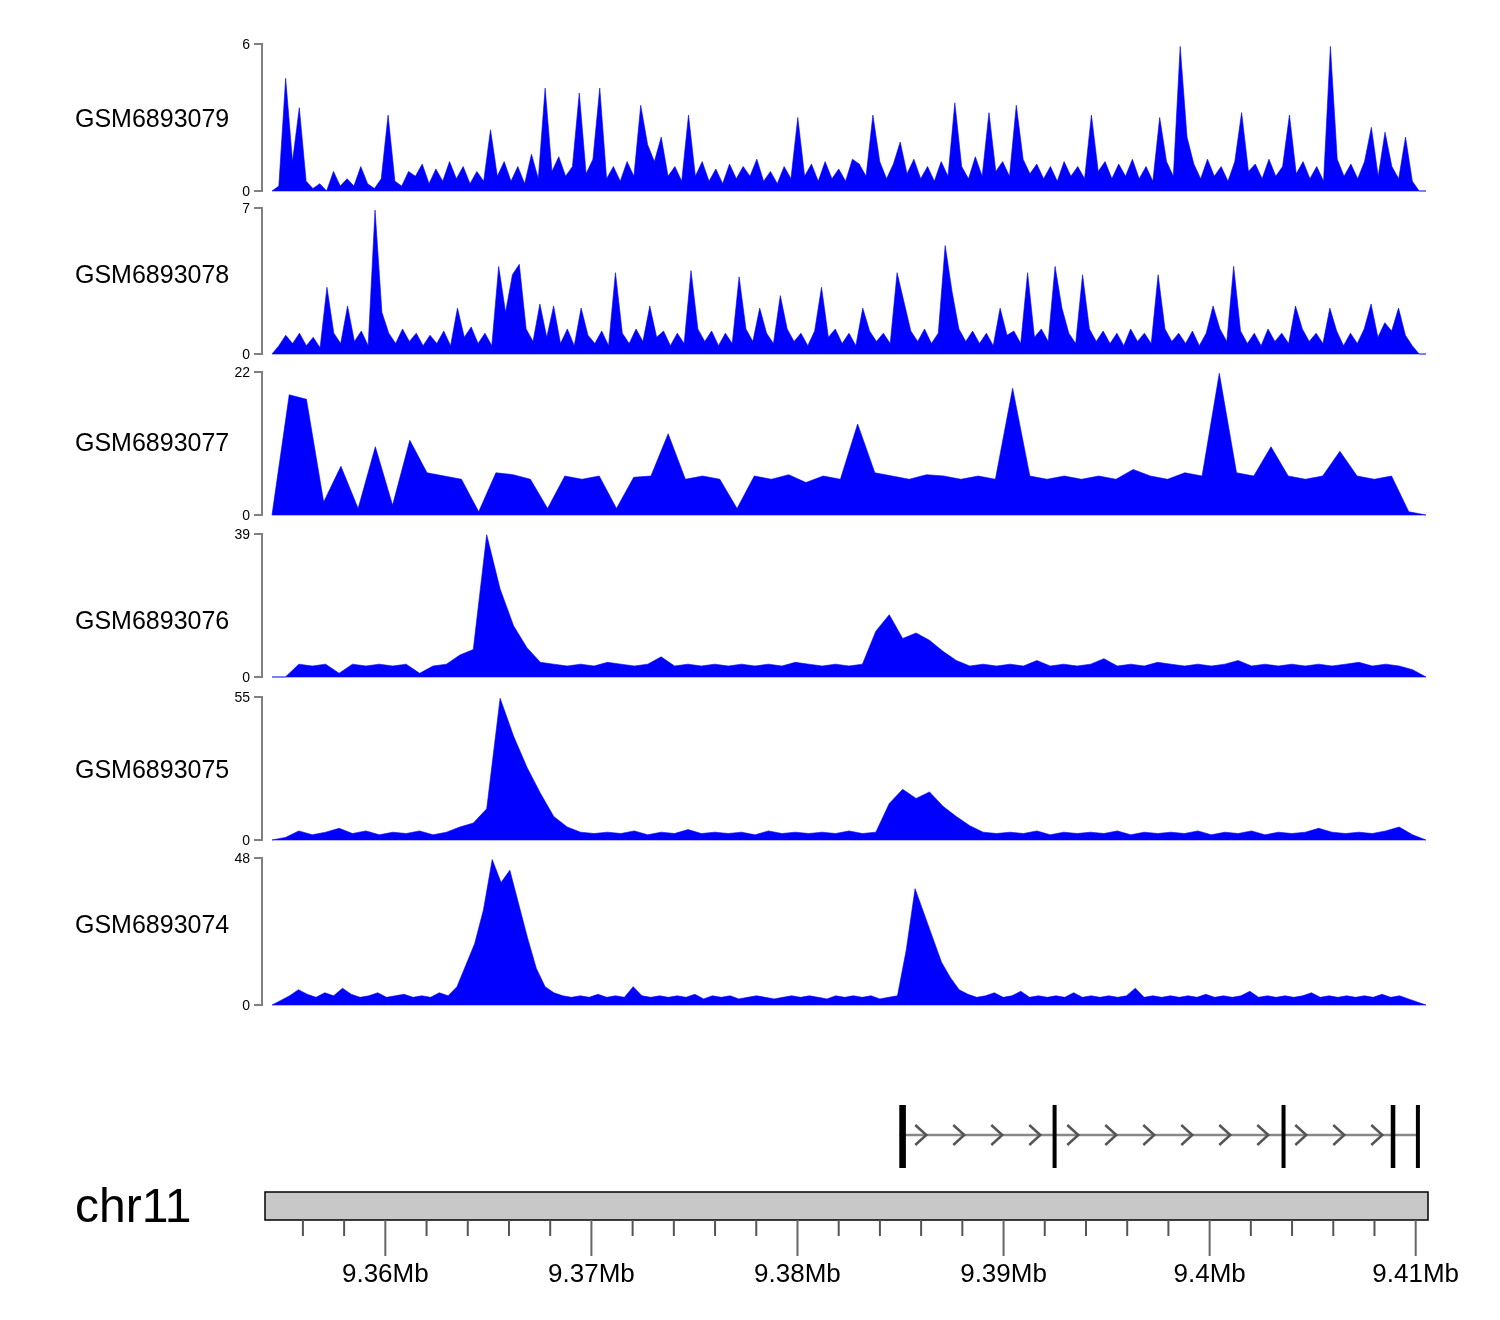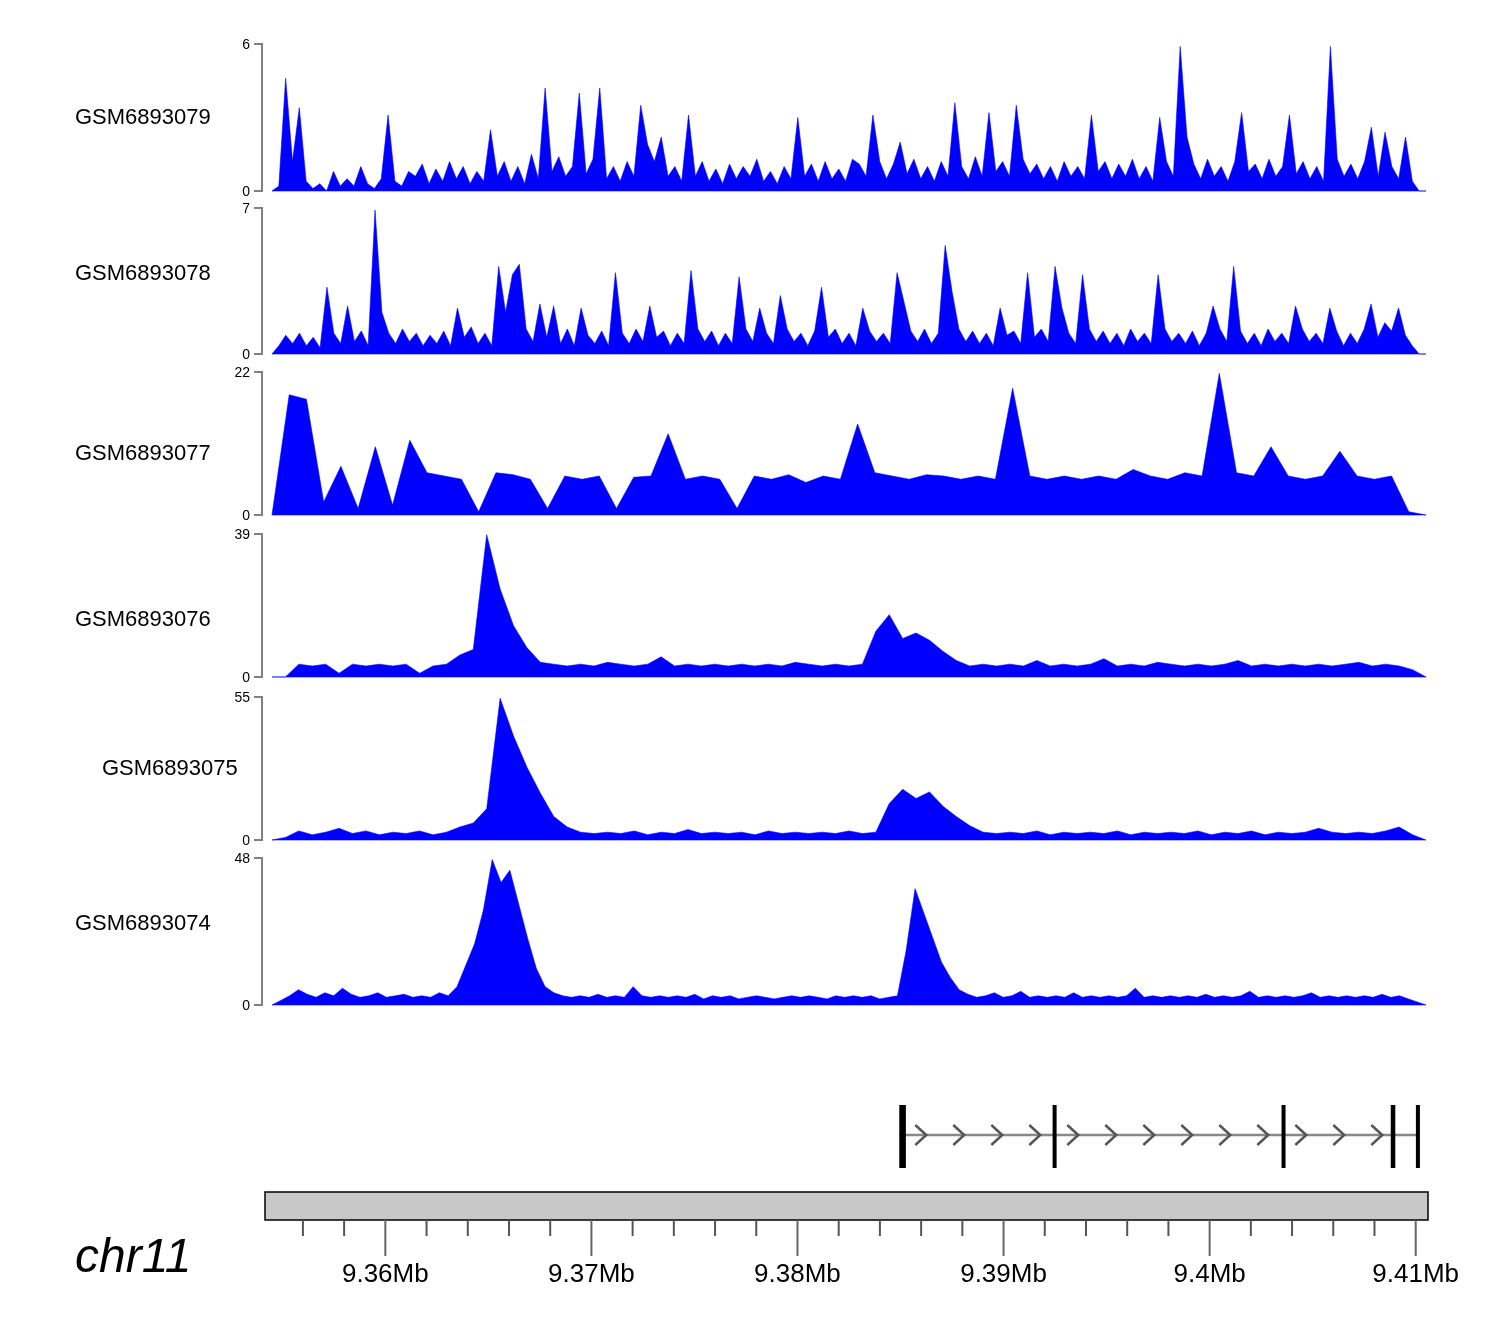--- a/index.html
+++ b/index.html
@@ -14,21 +14,21 @@
     position: relative;
     overflow: hidden;
   }
   #root {
     position: relative;
     width: 1500px;
     height: 1320px;
   }
   .track-label {
     position: absolute;
-    font-size: 22px;
+    font-size: 25px;
     color: #000000;
     text-align: center;
     white-space: nowrap;
     letter-spacing: 0px;
   }
   .data-svg {
     position: absolute;
     left: 0;
     top: 0;
   }
@@ -49,23 +49,23 @@
     font-family: "Liberation Sans", sans-serif;
   }
 </style>
 </head>
 <body>
 
 <div id="root">
 
   <div class="track-label" style="left:75px; top:104px;">GSM6893079</div>
   <div class="track-label" style="left:75px; top:260px;">GSM6893078</div>
-  <div class="track-label" style="left:75px; top:440px;">GSM6893077</div>
+  <div class="track-label" style="left:75px; top:428px;">GSM6893077</div>
   <div class="track-label" style="left:75px; top:606px;">GSM6893076</div>
-  <div class="track-label" style="left:75px; top:755px;margin-left:27px;">GSM6893075</div>
+  <div class="track-label" style="left:75px; top:755px;">GSM6893075</div>
   <div class="track-label" style="left:75px; top:910px;">GSM6893074</div>
 
   <svg id="coverage-svg" class="data-svg" width="1500" height="1060">
       <g>
         <path d="M254,44 L262,44 L262,191 L254,191" fill="none" stroke="#808080" stroke-width="2"></path>
         <text x="250" y="49" text-anchor="end" class="axis-num">6</text>
         <text x="250" y="196" text-anchor="end" class="axis-num">0</text>
         <path d="M272.00,191.00 L278.83,186.10 L285.66,78.30 L292.49,161.60 L299.31,107.70 L306.14,181.20 L312.97,188.55 L319.80,183.65 L326.63,191.00 L333.46,171.40 L340.28,186.10 L347.11,178.75 L353.94,186.10 L360.77,166.50 L367.60,183.65 L374.43,188.55 L381.25,178.75 L388.08,115.05 L394.91,181.20 L401.74,186.10 L408.57,171.40 L415.40,176.30 L422.22,164.05 L429.05,183.65 L435.88,168.95 L442.71,181.20 L449.54,161.60 L456.37,178.75 L463.20,166.50 L470.02,183.65 L476.85,171.40 L483.68,181.20 L490.51,129.75 L497.34,176.30 L504.17,161.60 L510.99,181.20 L517.82,166.50 L524.65,183.65 L531.48,154.25 L538.31,178.75 L545.14,88.10 L551.96,171.40 L558.79,156.70 L565.62,176.30 L572.45,166.50 L579.28,93.00 L586.11,173.85 L592.93,159.15 L599.76,88.10 L606.59,178.75 L613.42,166.50 L620.25,181.20 L627.08,161.60 L633.91,176.30 L640.73,105.25 L647.56,144.45 L654.39,161.60 L661.22,137.10 L668.05,176.30 L674.88,166.50 L681.70,181.20 L688.53,115.05 L695.36,176.30 L702.19,161.60 L709.02,181.20 L715.85,168.95 L722.67,183.65 L729.50,164.05 L736.33,178.75 L743.16,166.50 L749.99,176.30 L756.82,159.15 L763.64,181.20 L770.47,171.40 L777.30,183.65 L784.13,166.50 L790.96,178.75 L797.79,117.50 L804.62,176.30 L811.44,164.05 L818.27,181.20 L825.10,161.60 L831.93,178.75 L838.76,168.95 L845.59,181.20 L852.41,159.15 L859.24,164.05 L866.07,176.30 L872.90,115.05 L879.73,161.60 L886.56,178.75 L893.38,164.05 L900.21,142.00 L907.04,173.85 L913.87,159.15 L920.70,178.75 L927.53,166.50 L934.36,181.20 L941.18,161.60 L948.01,176.30 L954.84,102.80 L961.67,166.50 L968.50,178.75 L975.33,156.70 L982.15,176.30 L988.98,112.60 L995.81,171.40 L1002.64,161.60 L1009.47,176.30 L1016.30,105.25 L1023.12,159.15 L1029.95,173.85 L1036.78,164.05 L1043.61,178.75 L1050.44,166.50 L1057.27,181.20 L1064.09,161.60 L1070.92,176.30 L1077.75,166.50 L1084.58,178.75 L1091.41,115.05 L1098.24,171.40 L1105.07,161.60 L1111.89,178.75 L1118.72,164.05 L1125.55,176.30 L1132.38,159.15 L1139.21,178.75 L1146.04,166.50 L1152.86,181.20 L1159.69,117.50 L1166.52,161.60 L1173.35,176.30 L1180.18,46.45 L1187.01,137.10 L1193.83,164.05 L1200.66,178.75 L1207.49,159.15 L1214.32,176.30 L1221.15,166.50 L1227.98,181.20 L1234.80,161.60 L1241.63,112.60 L1248.46,171.40 L1255.29,164.05 L1262.12,178.75 L1268.95,159.15 L1275.78,176.30 L1282.60,166.50 L1289.43,115.05 L1296.26,173.85 L1303.09,161.60 L1309.92,178.75 L1316.75,166.50 L1323.57,181.20 L1330.40,46.45 L1337.23,159.15 L1344.06,176.30 L1350.89,164.05 L1357.72,178.75 L1364.54,161.60 L1371.37,127.30 L1378.20,176.30 L1385.03,132.20 L1391.86,166.50 L1398.69,178.75 L1405.51,137.10 L1412.34,181.20 L1419.17,191.00 L1426.00,191.00 L1426,191 L272,191 Z" fill="#0000FF" stroke="#0000FF" stroke-width="0.6"></path>
       </g>
       <g>
@@ -150,15 +150,15 @@
       <line x1="797.482142857154" y1="160" x2="797.482142857154" y2="196" stroke="#666666" stroke-width="2"></line>
       <text x="797.482142857154" y="222" text-anchor="middle" class="tick-text">9.38Mb</text>
       <line x1="1003.5535714285747" y1="160" x2="1003.5535714285747" y2="196" stroke="#666666" stroke-width="2"></line>
       <text x="1003.5535714285747" y="222" text-anchor="middle" class="tick-text">9.39Mb</text>
       <line x1="1209.6249999999955" y1="160" x2="1209.6249999999955" y2="196" stroke="#666666" stroke-width="2"></line>
       <text x="1209.6249999999955" y="222" text-anchor="middle" class="tick-text">9.4Mb</text>
       <line x1="1415.6964285714162" y1="160" x2="1415.6964285714162" y2="196" stroke="#666666" stroke-width="2"></line>
       <text x="1415.6964285714162" y="222" text-anchor="middle" class="tick-text">9.41Mb</text>
     </svg>
 
-  <div id="chrom-label" style="left:75px; top:1228px;font-style:italic;">chr11</div>
+  <div id="chrom-label" style="left:75px; top:1178px;">chr11</div>
 
 </div>
 
 </body></html>

